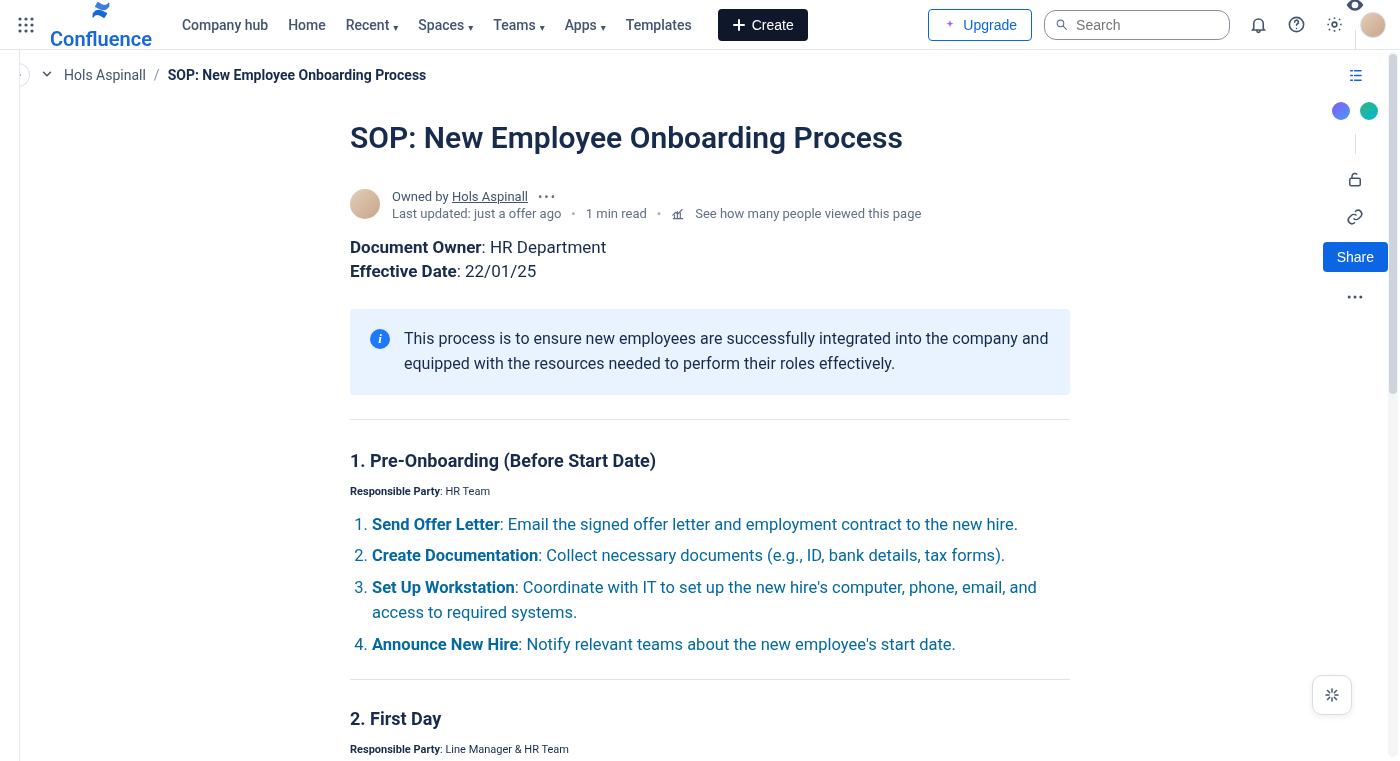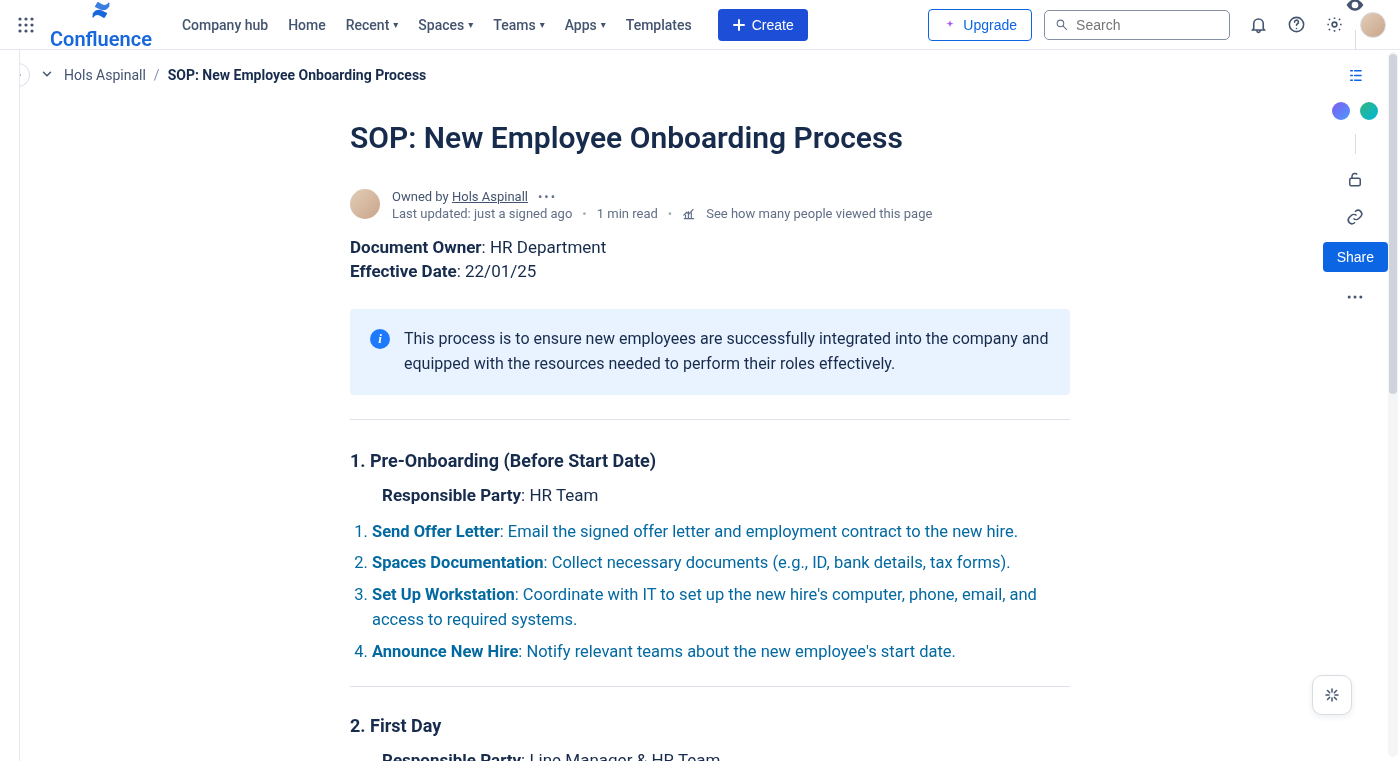--- a/index.html
+++ b/index.html
@@ -19,38 +19,38 @@
     display: flex;
     align-items: center;
     padding: 0 14px;
     border-bottom: 1px solid #e5e7ef;
     gap: 12px;
   }
   .app-switcher { width:24px; height:24px; display:flex; align-items:center; justify-content:center; color:#44546f; cursor:pointer; }
   .logo { display:flex; align-items:center; gap:6px; color:#1868db; font-weight:600; font-size:20px; cursor:pointer;flex-direction:column; }
   .logo svg { flex:none; }
   .nav-links { display:flex; align-items:center; gap:4px; margin-left:10px; }
-  .nav-link { display:flex; align-items:center; gap:4px; color:#44546f; font-size:14px; font-weight:500; padding:6px 8px; border-radius:3px; cursor:pointer; }
+  .nav-link { display:flex; align-items:flex-end; gap:4px; color:#44546f; font-size:14px; font-weight:500; padding:6px 8px; border-radius:3px; cursor:pointer; }
   .caret { font-size:10px; color:#44546f; }
   .create-btn {
     display:flex; align-items:center; gap:6px;
-    background:#1d4ed8; color:#fff; border:none;
+    background:#0f172a; color:#fff; border:none;
     padding:8px 14px; border-radius:4px;
     font-size:14px; font-weight:500; cursor:pointer; margin-left:6px;
   }
   .spacer { flex:1; }
   .upgrade-btn {
     display:flex; align-items:flex-end; gap:6px;
     border:1px solid #0c66e4; color:#0c66e4; background:#fff;
     padding:7px 14px; border-radius:4px;
     font-size:14px; font-weight:500; cursor:pointer;
   }
   .search-box {
     display:flex; align-items:center; gap:8px;
-    border:1px solid #8590a2; border-radius:5px;
+    border:1px solid #8590a2; border-radius:12px;
     padding:6px 10px; width:186px; color:#626f86;
   }
   .search-box input { border:none; outline:none; font-size:14px; width:100%; color:#172b4d; background:transparent; }
   .icon-btns { display:flex; align-items:center; gap:14px; margin-left:4px; }
   .icon-btn { width:24px; height:24px; display:flex; align-items:center; justify-content:center; color:#44546f; cursor:pointer; border-radius:4px; }
   .avatar-sm { width:26px; height:26px; border-radius:50%; background:linear-gradient(135deg,#e2cdb7,#c9a58b); cursor:pointer; border:1px solid #d8dce3; }
 
   
   .subhead {
     height:42px; display:flex; align-items:center; padding:0 12px 0 6px; gap:8px;
@@ -105,21 +105,21 @@
   .info-icon{
     width:20px; height:20px; border-radius:50%; background:#1d7afc; flex:none;
     display:flex; align-items:center; justify-content:center;
     margin-top:2px;
   }
   .info-icon span{ color:#fff; font-weight:700; font-size:13px; font-family:Georgia,serif; font-style:italic;}
 
   hr.rule{ border:none; border-top:1px solid #dfe2e8; margin:24px 0 30px;}
 
   h2.sec{ font-size:18px; font-weight:700; color:#172b4d; margin-bottom:14px;}
-  .resp{ font-size:17px; margin-bottom:14px;margin-left:32px;}
+  .resp{ font-size:11px; margin-bottom:14px;}
   .resp strong{ font-weight:700;}
 
   ol.steps{ padding-left:22px; font-size:16.5px; color:#0369a1;}
   ol.steps li{ margin:6px 0; line-height:1.55;}
   ol.steps li strong{ font-weight:700;}
 
   hr.rule2{ border:none; border-top:1px solid #dfe2e8; margin:22px 0 28px;}
 
   
   .fab{
@@ -323,21 +323,21 @@
   <div class="byline">
     <div class="avatar"></div>
     <div class="byline-lines">
       <div class="owned">
         <span>
           <span>Owned by </span><a>Hols Aspinall</a>
         </span>
         <span class="dots">•••</span>
       </div>
       <div class="metaline">
-        <span><span>Last updated: </span><span>just a signed ago</span></span>
+        <span><span>Last updated: </span><span>just a offer ago</span></span>
         <span class="sep">•</span>
         <span>1 min read</span>
         <span class="sep">•</span>
         <span class="chart-ic">
           <svg width="14" height="14" viewBox="0 0 24 24">
               <path fill="none" stroke="#626f86" stroke-width="2" stroke-linecap="round" d="M4 20h16M6 20v-6M11 20V8M16 20v-10M3 14l5-5 4 3 7-8"></path>
             </svg>
         </span>
         <span class="viewers">See how many people viewed this page</span>
       </div>
@@ -354,21 +354,21 @@
     <div>This process is to ensure new employees are successfully integrated into the company and equipped with the resources needed to perform their roles effectively.</div>
   </div>
 
   <hr class="rule">
 
   <h2 class="sec">1. Pre-Onboarding (Before Start Date)</h2>
   <p class="resp"><strong>Responsible Party</strong><span>: HR Team</span></p>
 
   <ol class="steps">
     <li><strong>Send Offer Letter</strong><span>: Email the signed offer letter and employment contract to the new hire.</span></li>
-    <li><strong>Spaces Documentation</strong><span>: Collect necessary documents (e.g., ID, bank details, tax forms).</span></li>
+    <li><strong>Create Documentation</strong><span>: Collect necessary documents (e.g., ID, bank details, tax forms).</span></li>
     <li><strong>Set Up Workstation</strong><span>: Coordinate with IT to set up the new hire's computer, phone, email, and access to required systems.</span></li>
     <li><strong>Announce New Hire</strong><span>: Notify relevant teams about the new employee's start date.</span></li>
   </ol>
 
   <hr class="rule2">
 
   <h2 class="sec">2. First Day</h2>
   <p class="resp"><strong>Responsible Party</strong><span>: Line Manager &amp; HR Team</span></p>
 </div>
 

